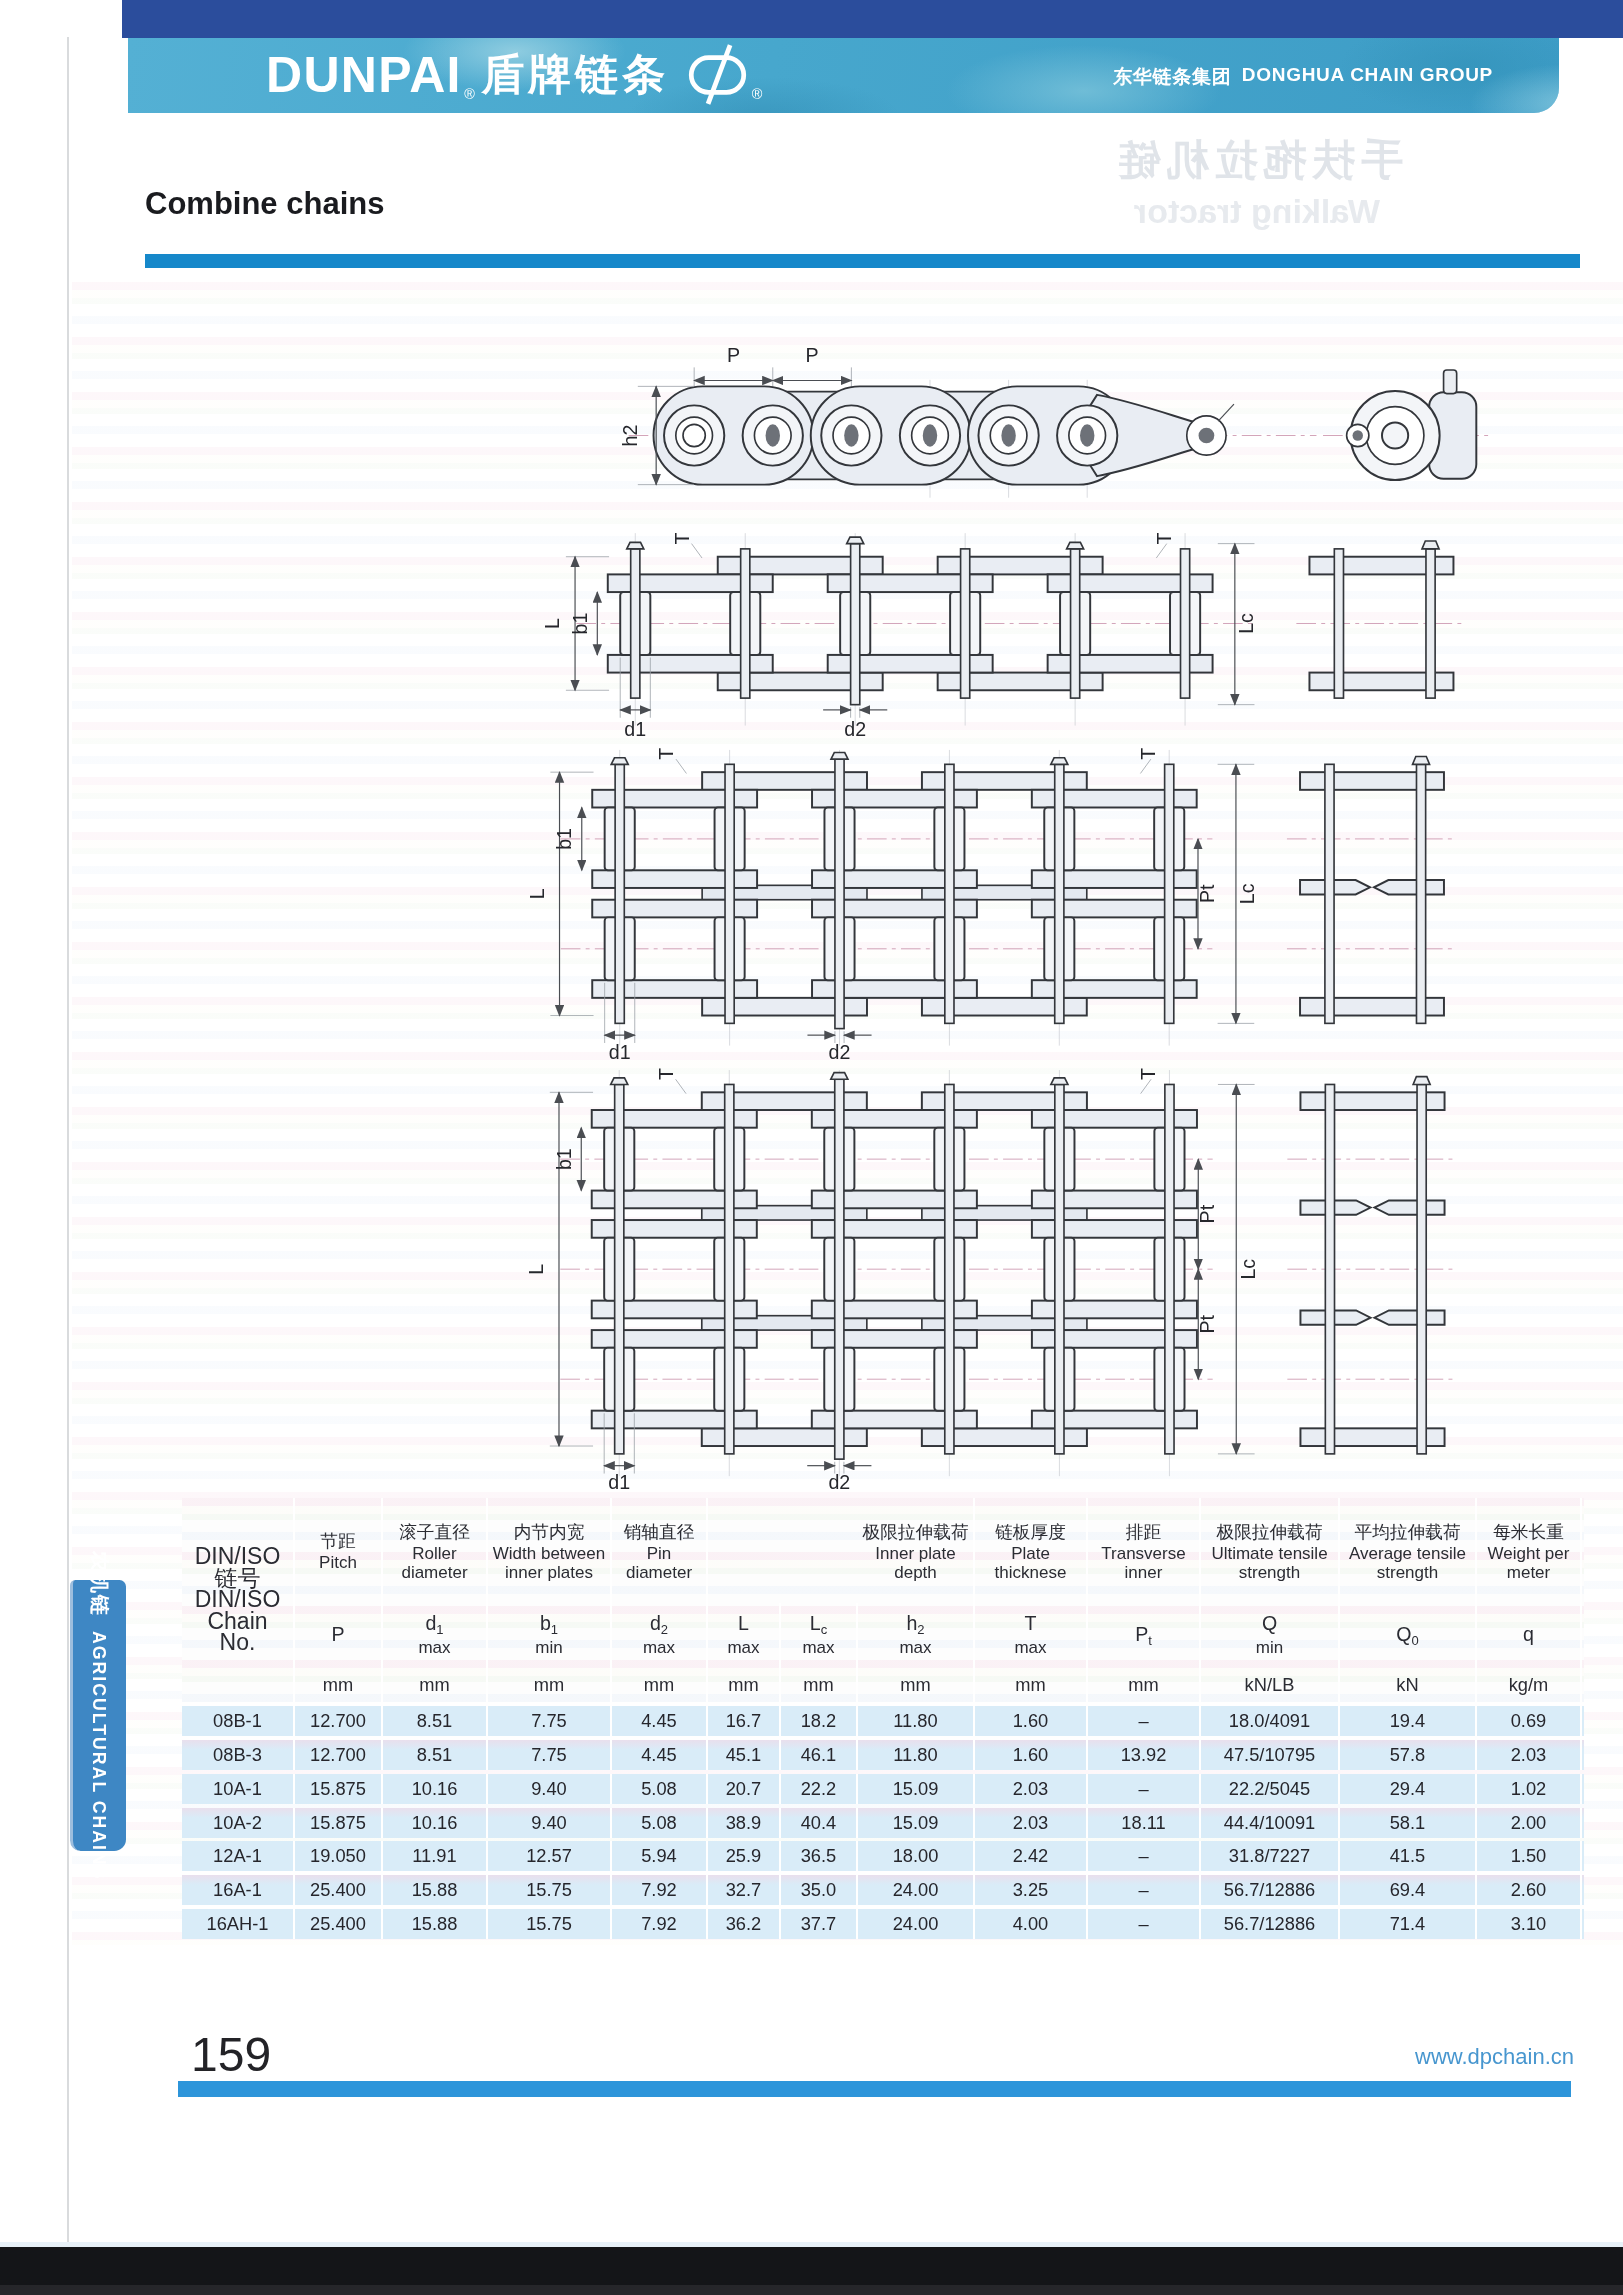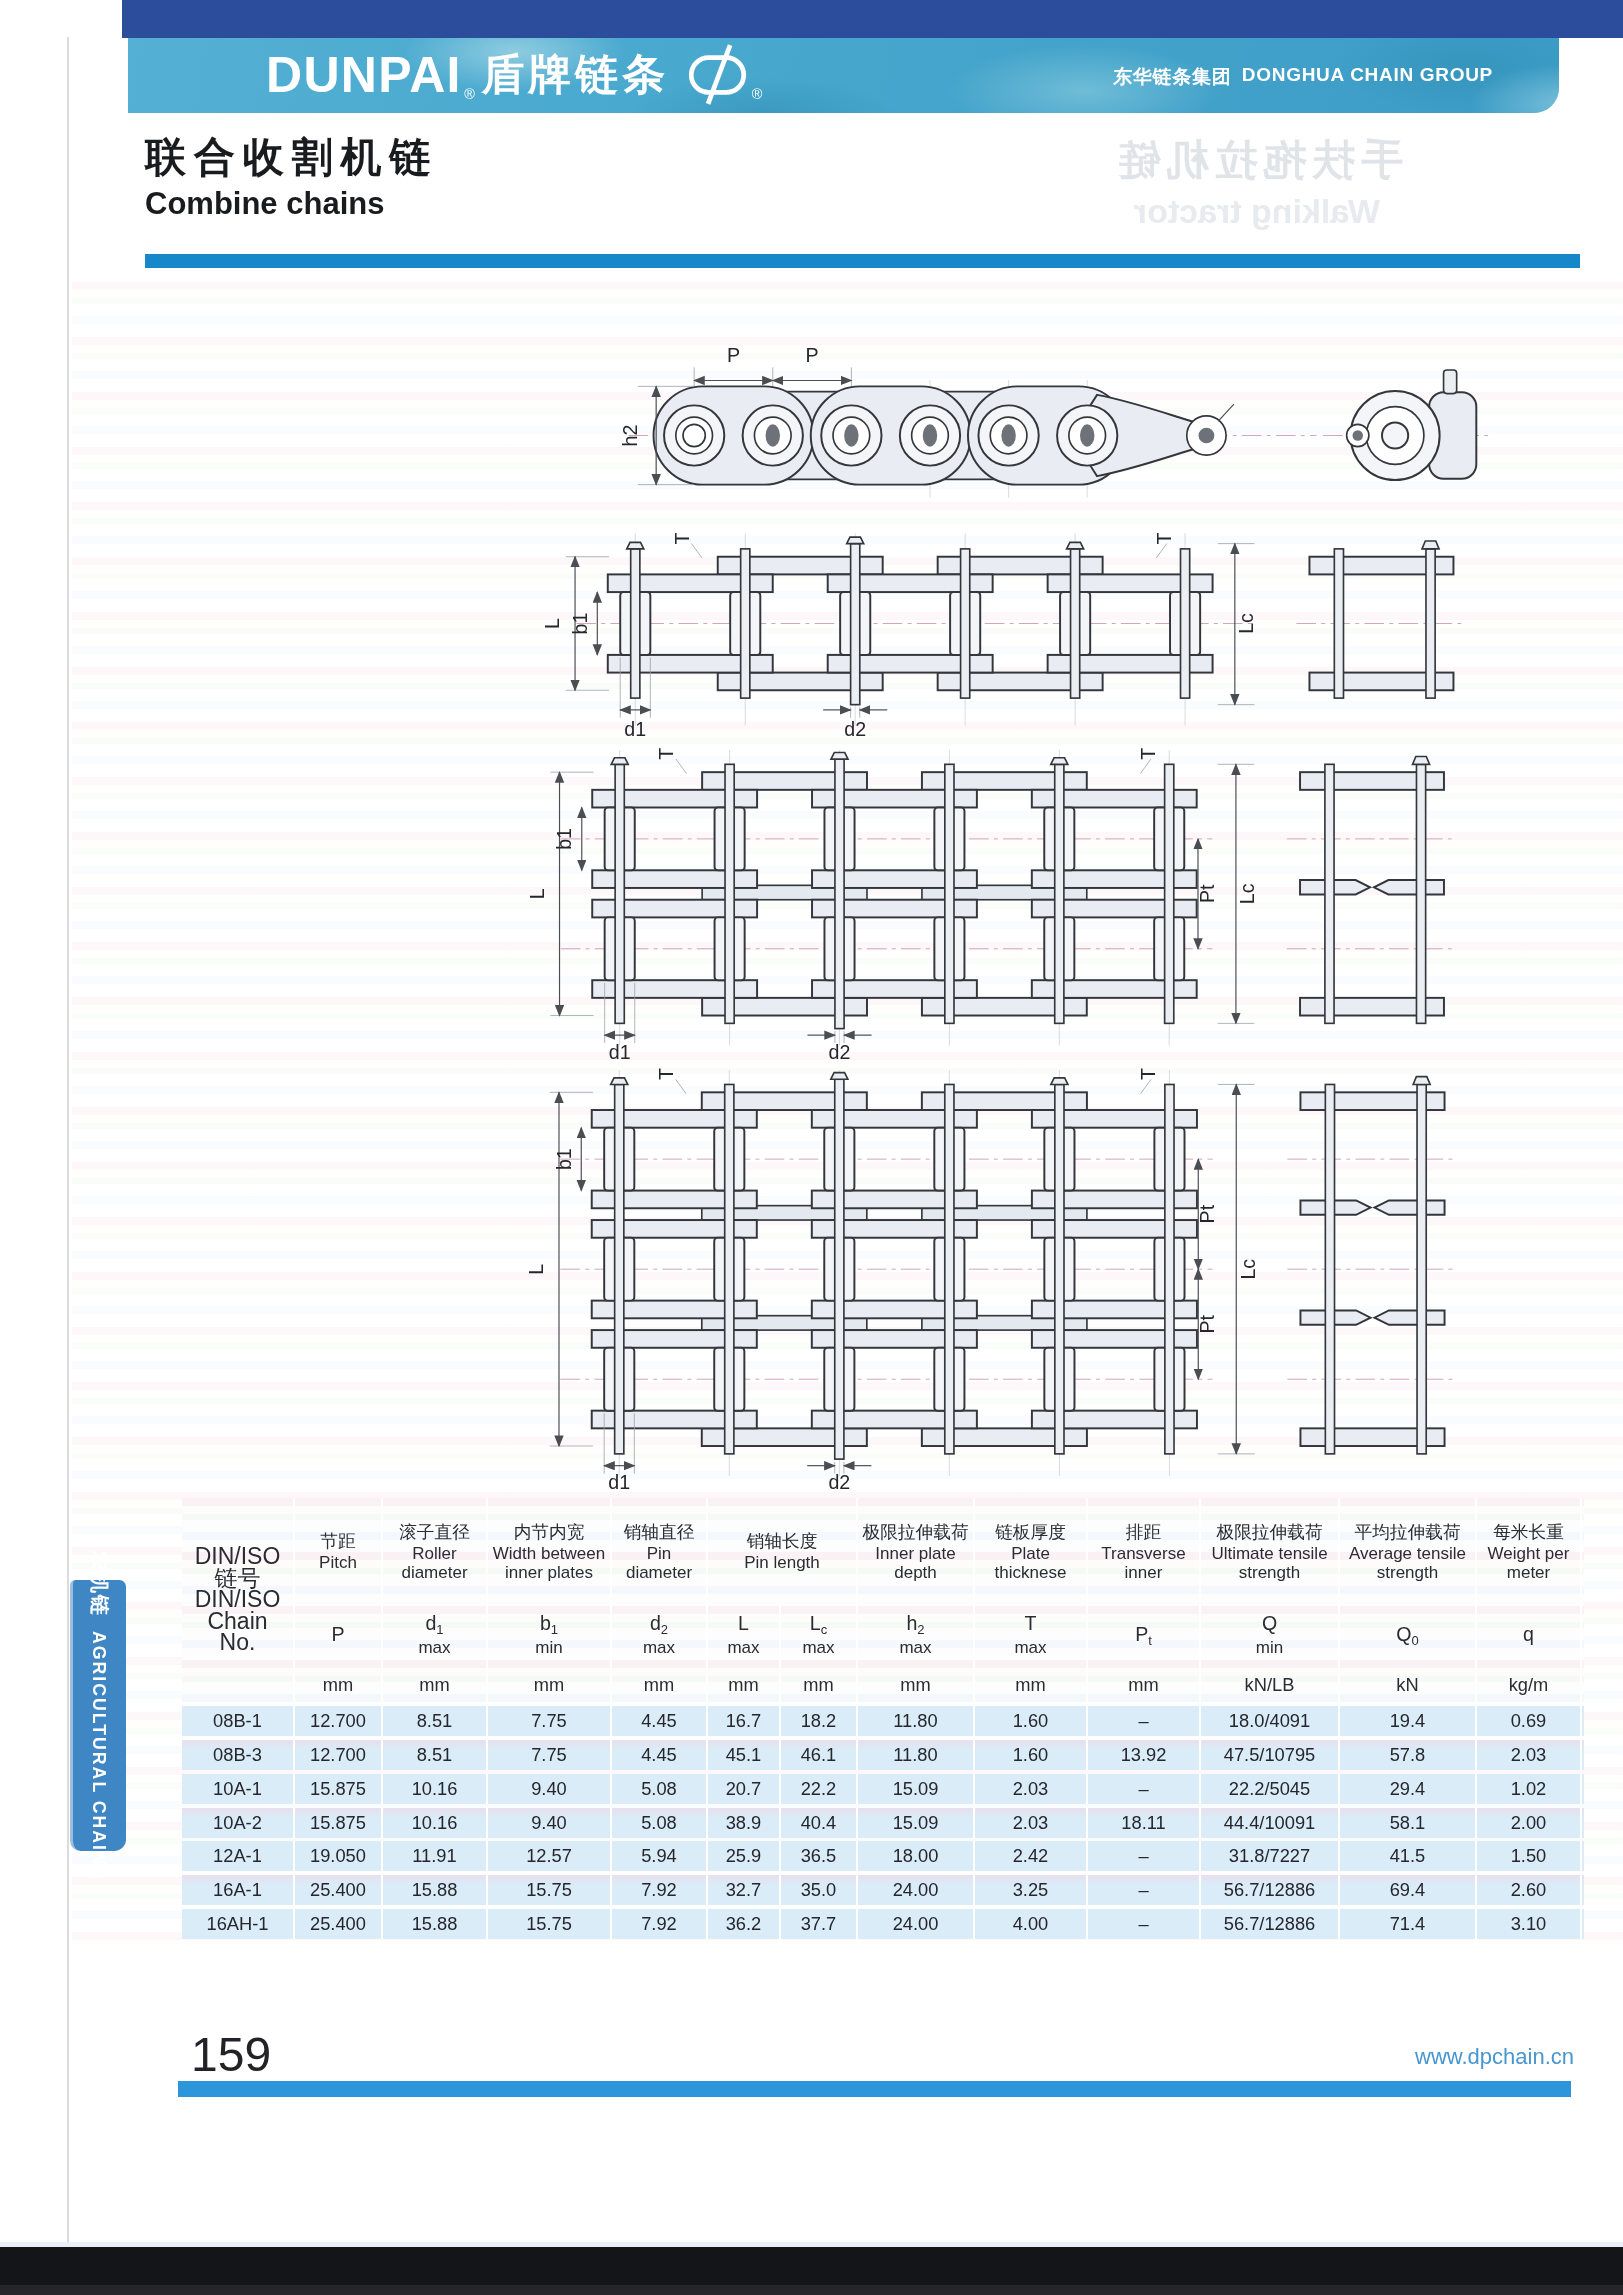--- a/index.html
+++ b/index.html
@@ -121,21 +121,20 @@
         <line x1="84" y1="4" x2="42" y2="116" stroke="#ffffff" stroke-width="9"></line>
       </svg>
     </span>
     <span class="regsm">®</span>
   </div>
   <div class="grouprow">
     <span>东华链条集团</span>
     <span>DONGHUA CHAIN GROUP</span>
   </div>
 
-  <div class="title-cn">联合收割机链</div>
   <div class="title-en">Combine chains</div>
   <div class="ghost">
     <div class="g1">手扶拖拉机链</div>
     <div class="g2">Walking tractor</div>
   </div>
   <div class="title-rule"></div>
 
   <div class="scan-stripes"></div>
 
   <svg class="fig" style="left:609px;top:324px;width:904px;height:223px" viewBox="0 0 1380 340">
@@ -540,24 +539,20 @@
         <div class="cn">滚子直径</div>
         <div class="en">Roller diameter</div>
       </div>
       <div class="hc nm" style="grid-column:4">
         <div class="cn">内节内宽</div>
         <div class="en">Width between inner plates</div>
       </div>
       <div class="hc nm" style="grid-column:5">
         <div class="cn">销轴直径</div>
         <div class="en">Pin diameter</div>
-      </div>
-      <div class="hc nm pinlen">
-        <div class="cn">销轴长度</div>
-        <div class="en">Pin length</div>
       </div>
       <div class="hc nm" style="grid-column:8">
         <div class="cn">极限拉伸载荷</div>
         <div class="en">Inner plate depth</div>
       </div>
       <div class="hc nm" style="grid-column:9">
         <div class="cn">链板厚度</div>
         <div class="en">Plate thicknese</div>
       </div>
       <div class="hc nm" style="grid-column:10">

